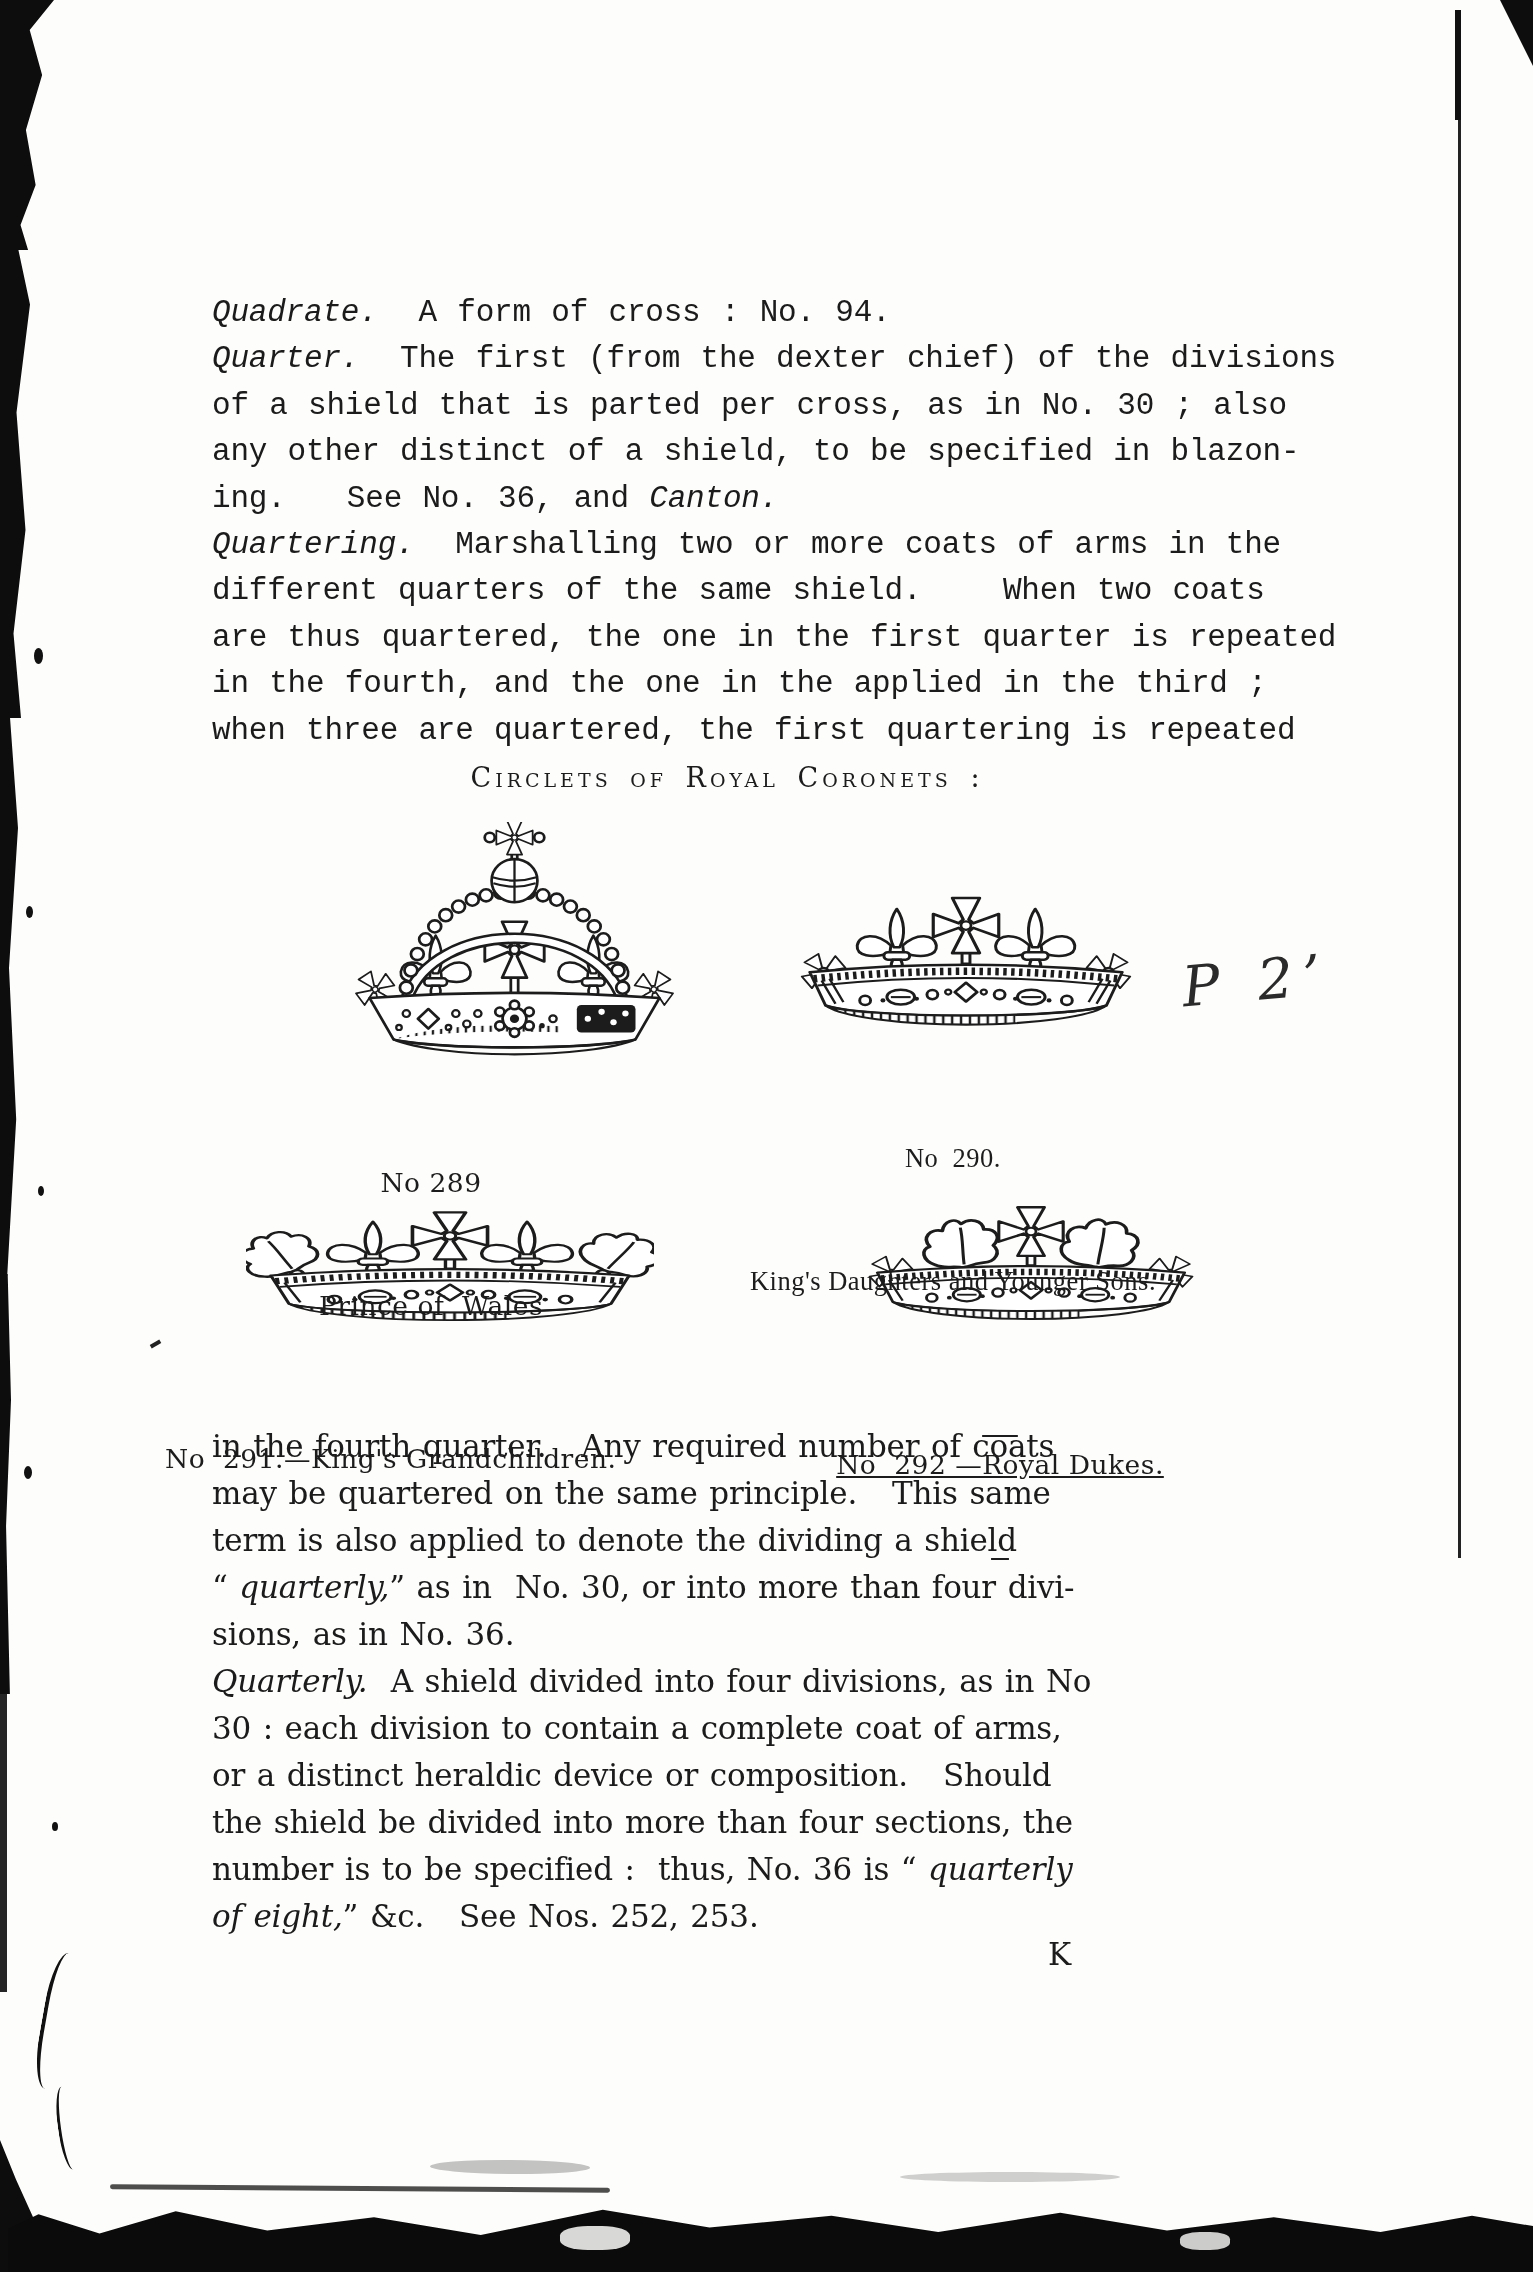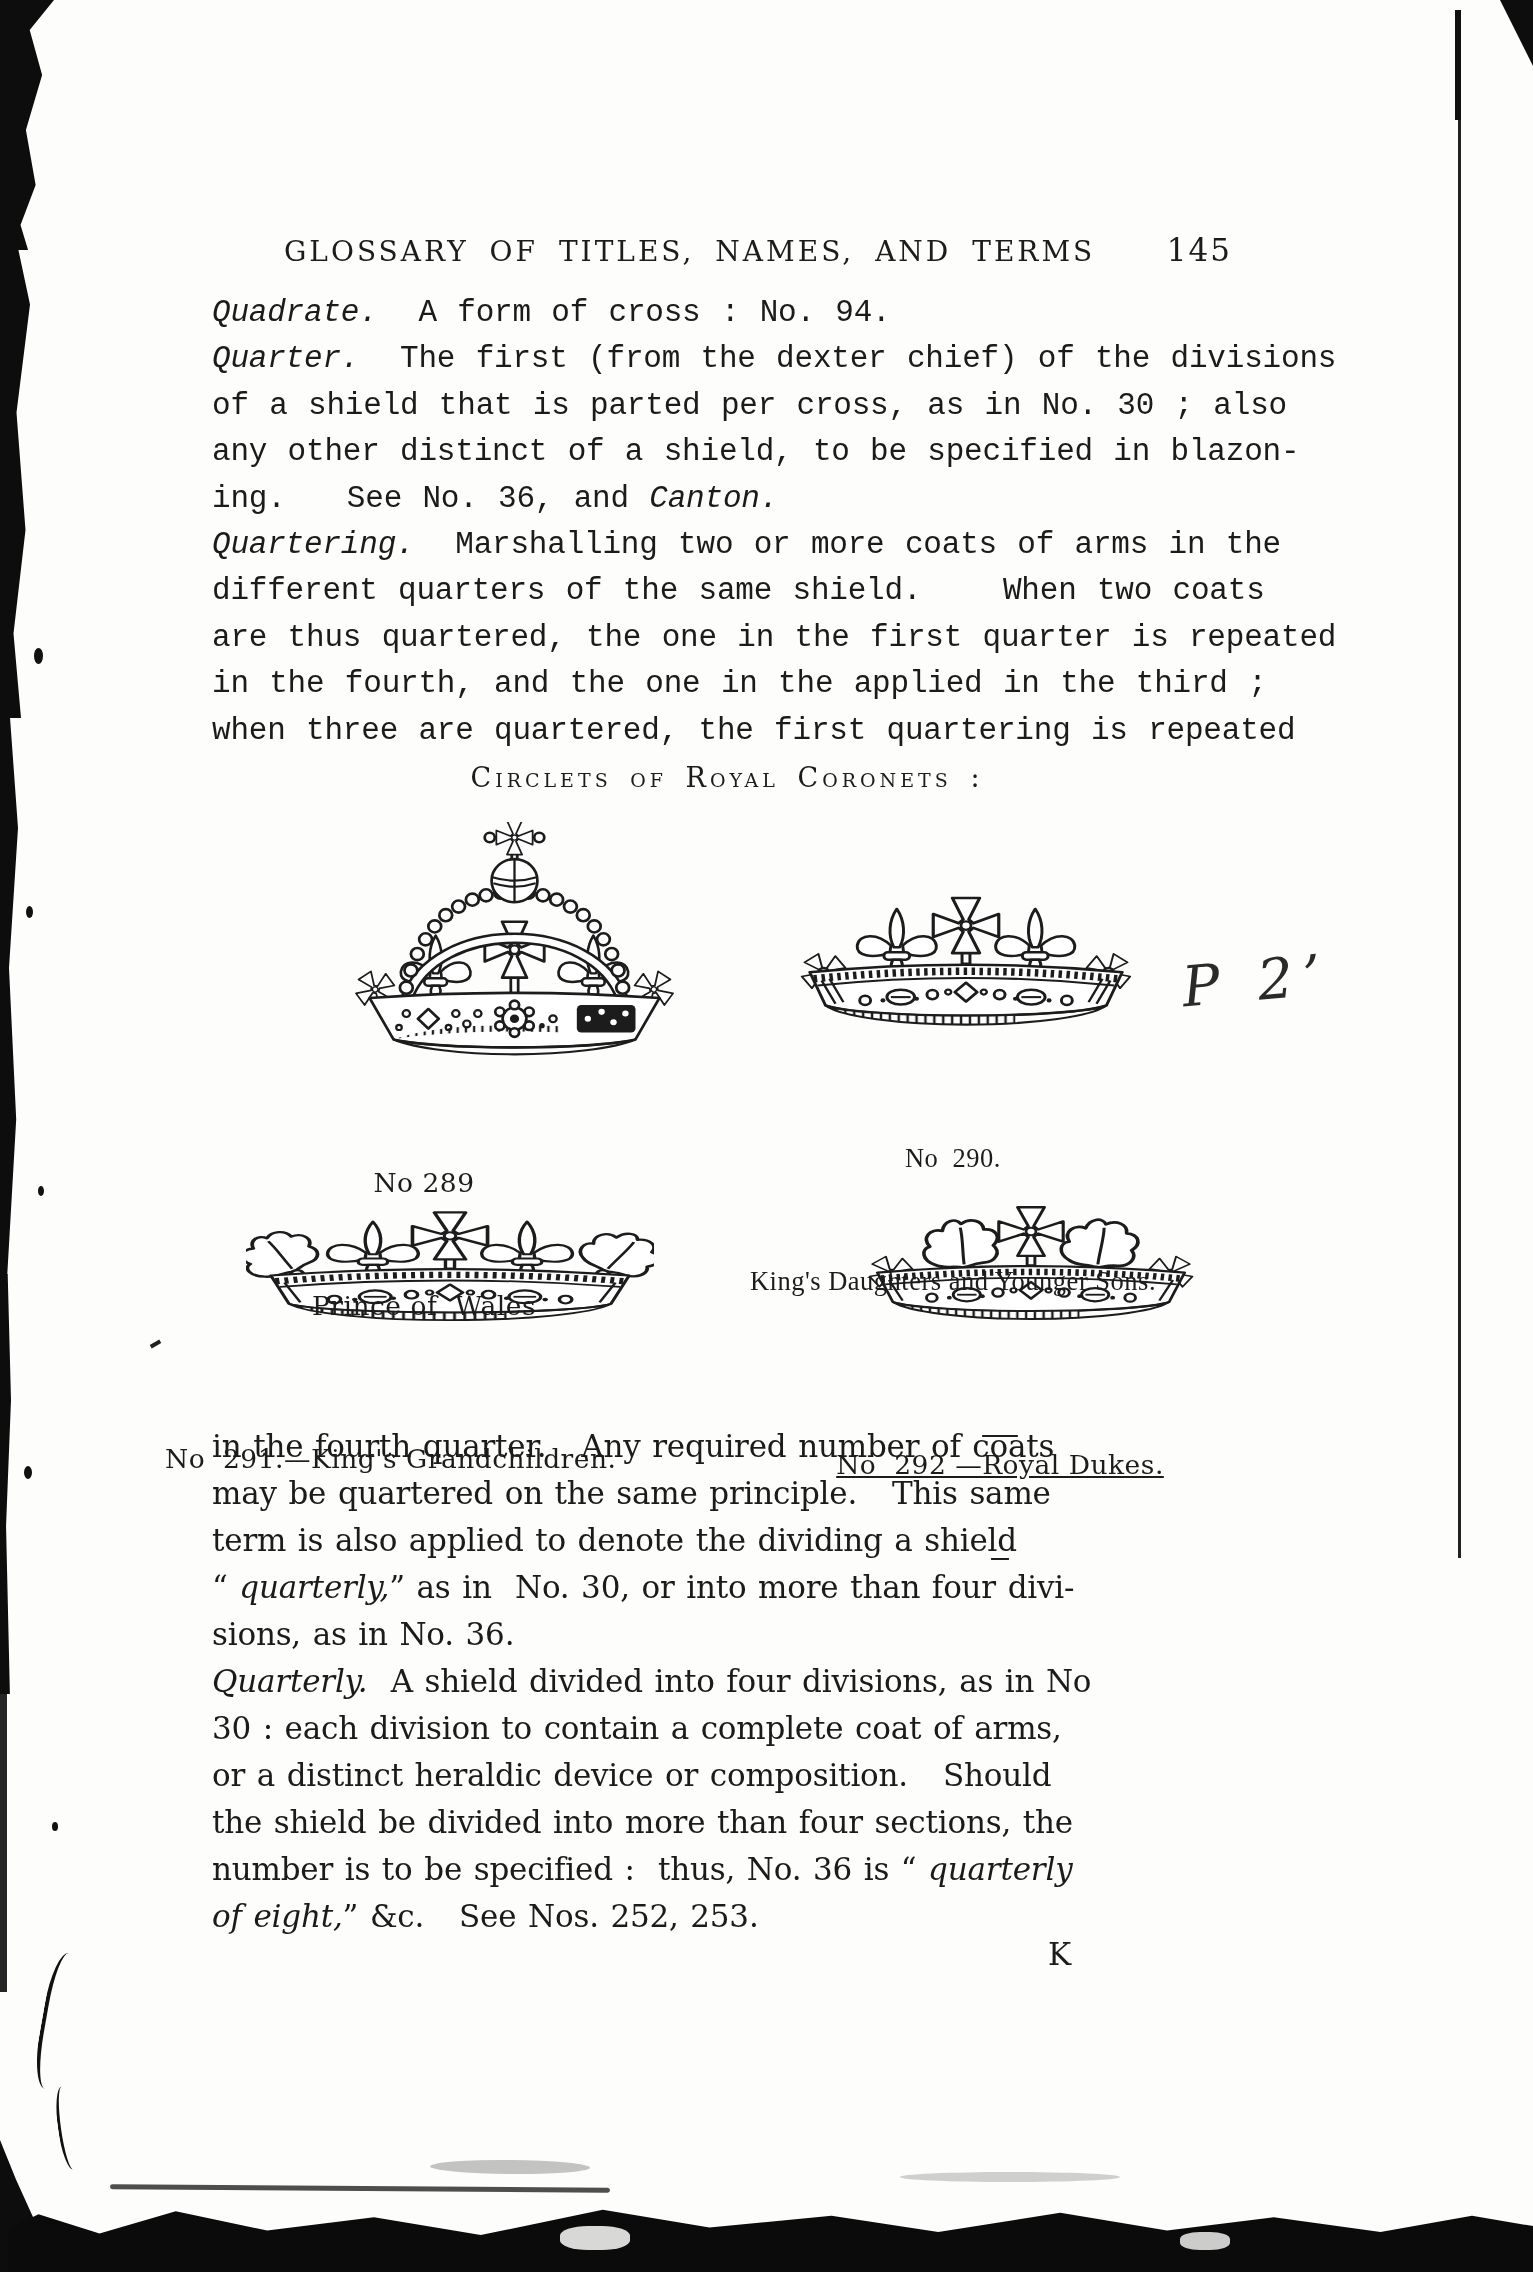--- a/index.html
+++ b/index.html
@@ -30,21 +30,21 @@
   .tline{white-space:pre;}
   .tline.cont{}
   .tline em{font-style:italic;}
   
   .fig-heading{
     position:absolute;top:762px;left:212px;width:1030px;
     text-align:center;font-variant:small-caps;
     font-size:27px;letter-spacing:4px;word-spacing:6px;white-space:pre;
   }
   .figcap{position:absolute;text-align:center;font-size:26.5px;line-height:41px;letter-spacing:0.5px;white-space:pre;}
-  #cap289{top:1080px;left:224px;width:400px;}
+  #cap289{top:1080px;left:231px;width:400px;}
   #cap290{top:1056px;left:728px;width:450px;font-family:Liberation Serif, serif;}
   #cap291{top:1356px;left:165px;width:400px;}
   #cap292{top:1362px;left:800px;width:400px;text-decoration:underline;}
   
   .crown{position:absolute;}
   #crown289{left:322px;top:822px;width:385px;height:252px;}
   #crown290{left:788px;top:874px;width:356px;height:188px;}
   #crown291{left:246px;top:1192px;width:408px;height:160px;}
   #crown292{left:856px;top:1186px;width:350px;height:166px;}
   .crown .wb{fill:#ffffff;stroke:#1c1c1c;stroke-width:3;stroke-linejoin:round;}
@@ -118,24 +118,20 @@
     <g id="lf">
       <path d="M0,-2 C-10,-6 -16,-2 -24,-8 C-34,-14 -34,-26 -26,-28 C-32,-38 -24,-48 -14,-44 C-12,-54 -2,-58 2,-50 C10,-56 20,-52 20,-42 C30,-42 34,-32 26,-24 C32,-16 26,-6 16,-6 C8,-6 6,-4 0,-2 Z" fill="#fff" stroke="#1c1c1c" stroke-width="3" stroke-linejoin="round"></path>
       <path d="M0,-6 C0,-20 2,-34 1,-46" fill="none" stroke="#1c1c1c" stroke-width="2.5"></path>
       <circle cx="0" cy="2" r="5" fill="#fff" stroke="#1c1c1c" stroke-width="3"></circle>
     </g>
   </defs>
 </svg>
 
 <div class="page">
 
-  <div class="header">
-    <span class="title">GLOSSARY OF TITLES, NAMES, AND TERMS</span>
-    <span class="pagenum">145</span>
-  </div>
 
   <div class="textblock" id="block-top">
       <div class="tline"><em>Quadrate.</em><span>  A form of cross : No. 94.</span></div>
       <div class="tline"><em>Quarter.</em><span>  The first (from the dexter chief) of the divisions</span></div>
       <div class="tline cont"><span>of a shield that is parted per cross, as in No. 30 ; also</span></div>
       <div class="tline cont"><span>any other distinct of a shield, to be specified in blazon-</span></div>
       <div class="tline cont"><span>ing.   See No. 36, and </span><em>Canton.</em></div>
       <div class="tline"><em>Quartering.</em><span>  Marshalling two or more coats of arms in the</span></div>
       <div class="tline cont"><span>different quarters of the same shield.    When two coats</span></div>
       <div class="tline cont"><span>are thus quartered, the one in the first quarter is repeated</span></div>

